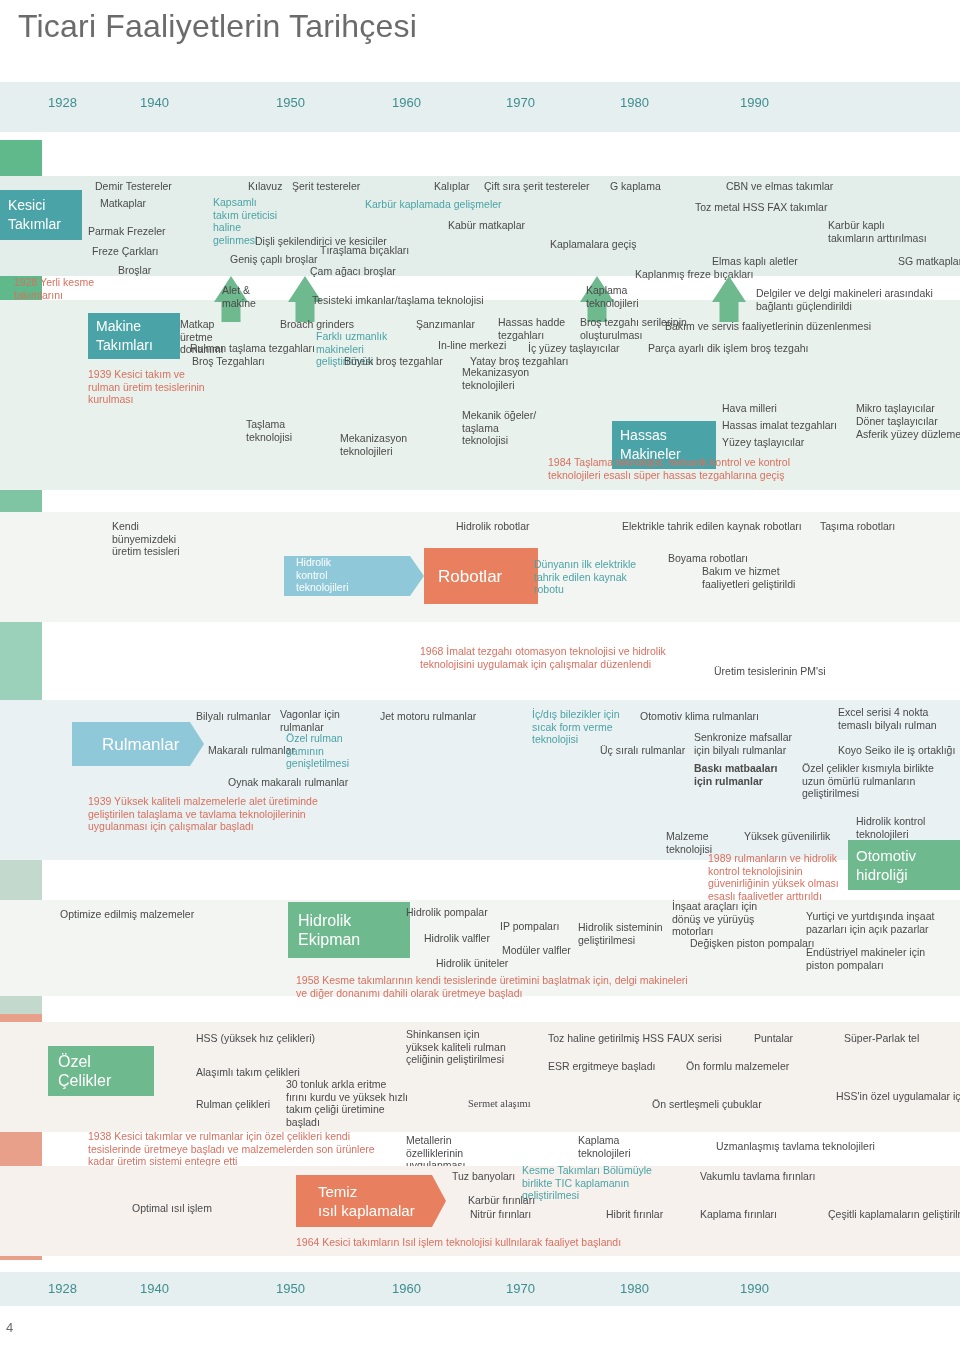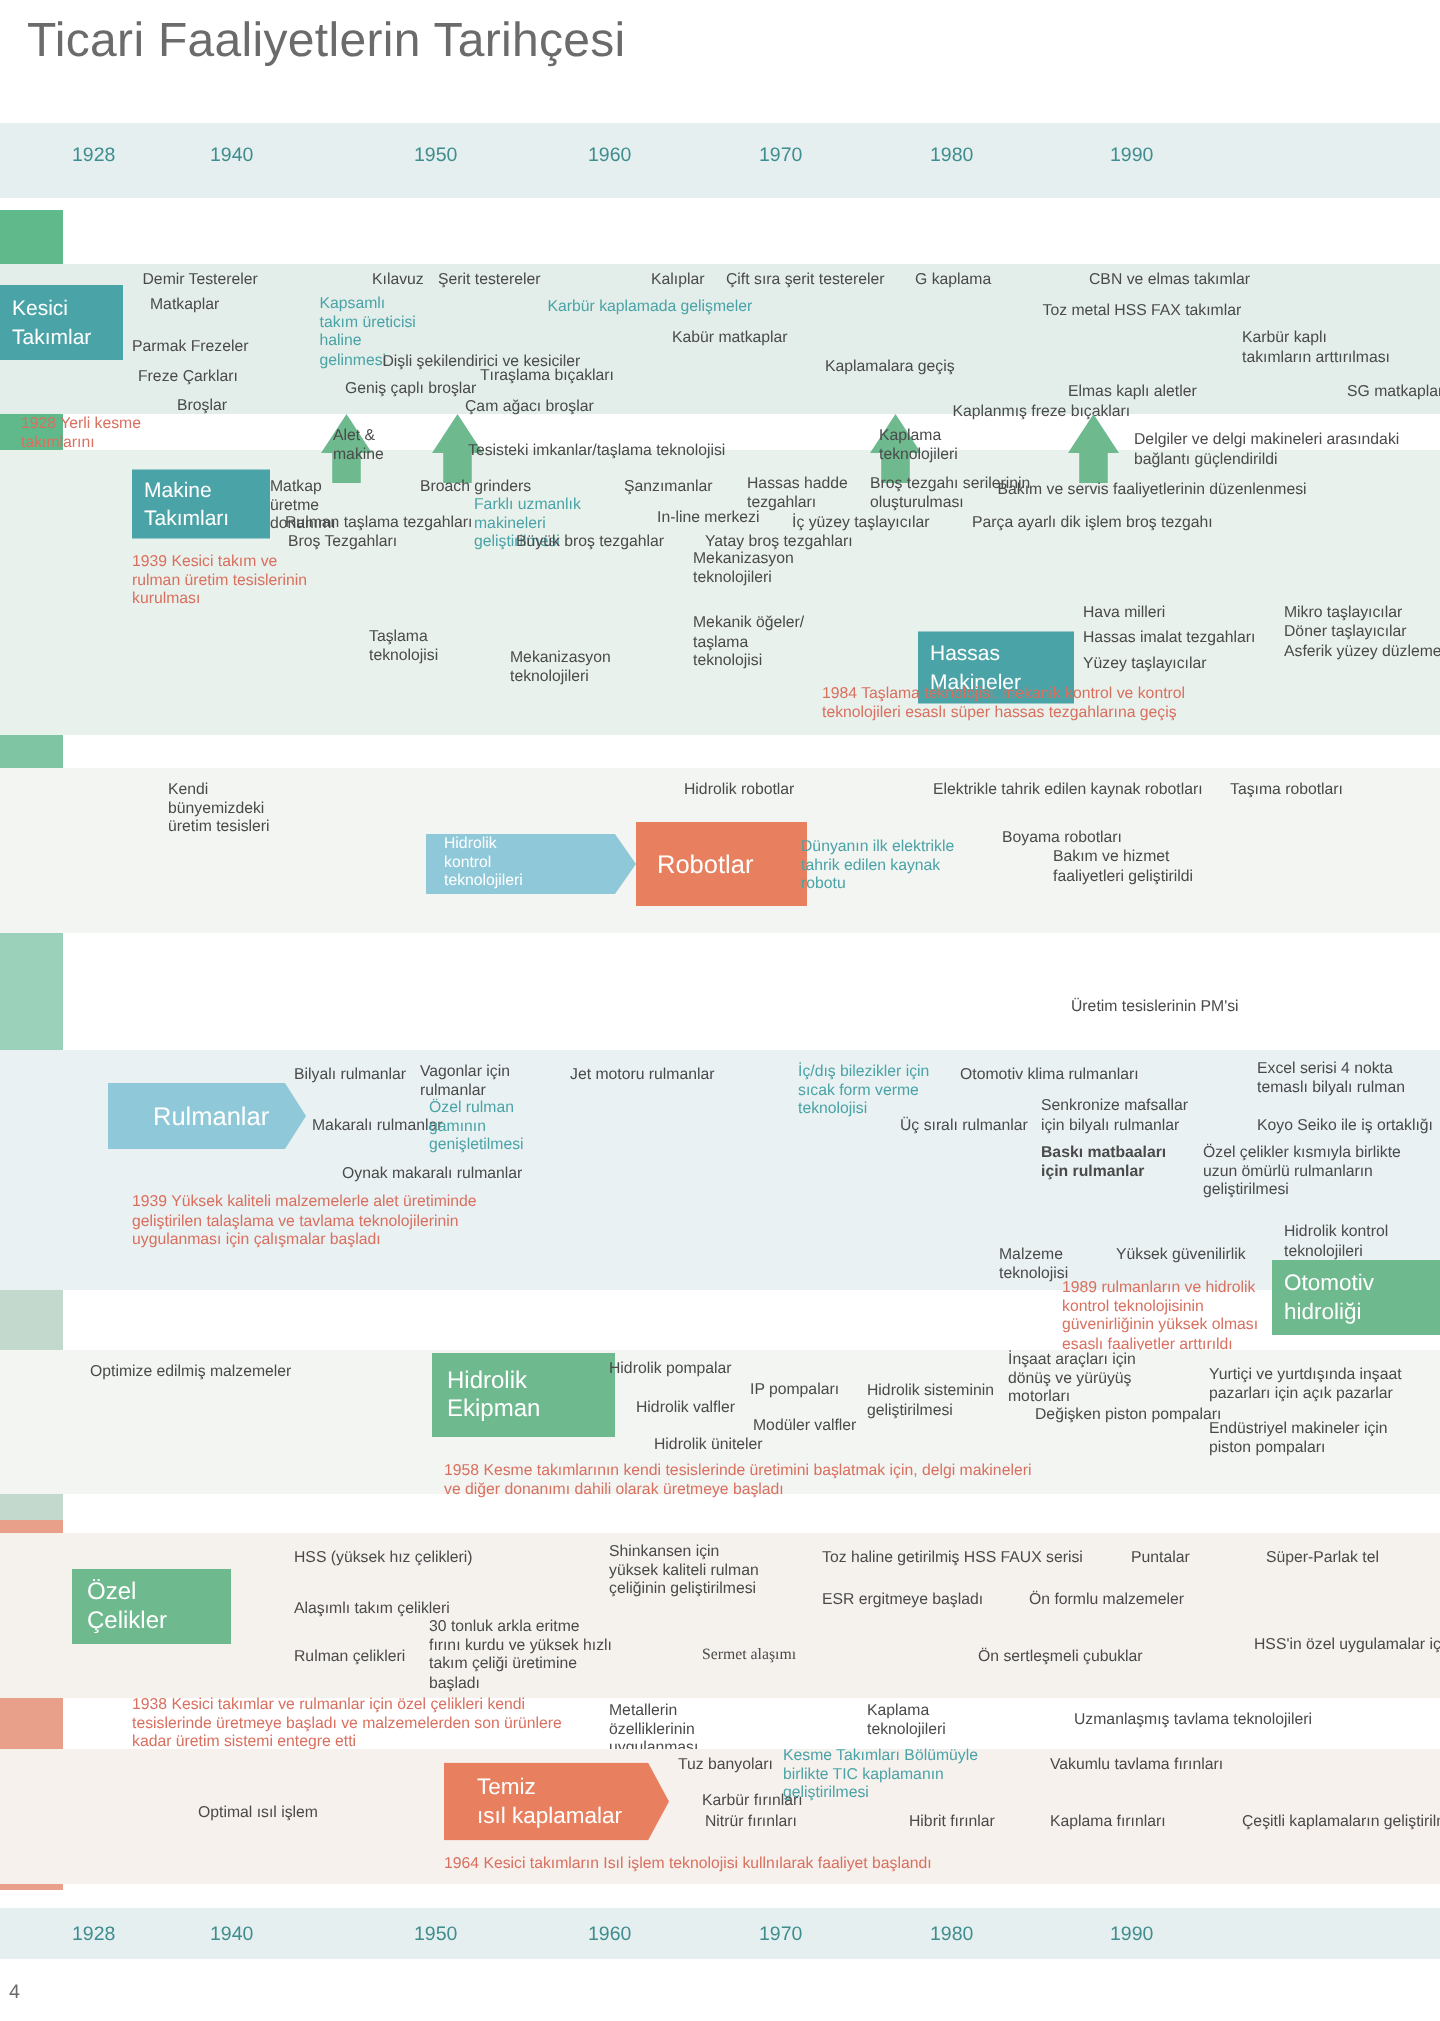--- a/index.html
+++ b/index.html
@@ -169,20 +169,21 @@
   <div class="t" style="left:820px;top:520px;">Taşıma robotları</div>
 
   <div class="arrowR" style="left:284px;top:556px;width:140px;height:40px;background:#8fc8d8;"></div>
   <div class="t w" style="left:296px;top:556px;width:58px;color:#ffffff;">Hidrolik kontrol teknolojileri</div>
   <div class="lblbox" style="left:424px;top:548px;width:100px;height:56px;background:#e8805f;font-size:17px;">Robotlar</div>
 
   <div class="t w teal" style="left:534px;top:558px;width:118px;">Dünyanın ilk elektrikle tahrik edilen kaynak robotu</div>
   <div class="t" style="left:668px;top:552px;">Boyama robotları</div>
   <div class="t w" style="left:702px;top:565px;width:120px;">Bakım ve hizmet faaliyetleri geliştirildi</div>
 
+  <div class="t w red" style="left:420px;top:645px;width:250px;">1968 İmalat tezgahı otomasyon teknolojisi ve hidrolik teknolojisini uygulamak için çalışmalar düzenlendi</div>
   <div class="t" style="left:714px;top:665px;">Üretim tesislerinin PM'si</div>
 
   <div class="band" style="left:0;top:700px;width:960px;height:160px;background:#e9f1f2;"></div>
 
   <div class="t" style="left:196px;top:710px;">Bilyalı rulmanlar</div>
   <div class="t w" style="left:280px;top:708px;width:74px;">Vagonlar için rulmanlar</div>
   <div class="t" style="left:380px;top:710px;">Jet motoru rulmanlar</div>
   <div class="t w teal" style="left:532px;top:708px;width:112px;">İç/dış bilezikler için sıcak form verme teknolojisi</div>
   <div class="t" style="left:640px;top:710px;">Otomotiv klima rulmanları</div>
   <div class="t w" style="left:838px;top:706px;width:100px;">Excel serisi 4 nokta temaslı bilyalı rulman</div>

